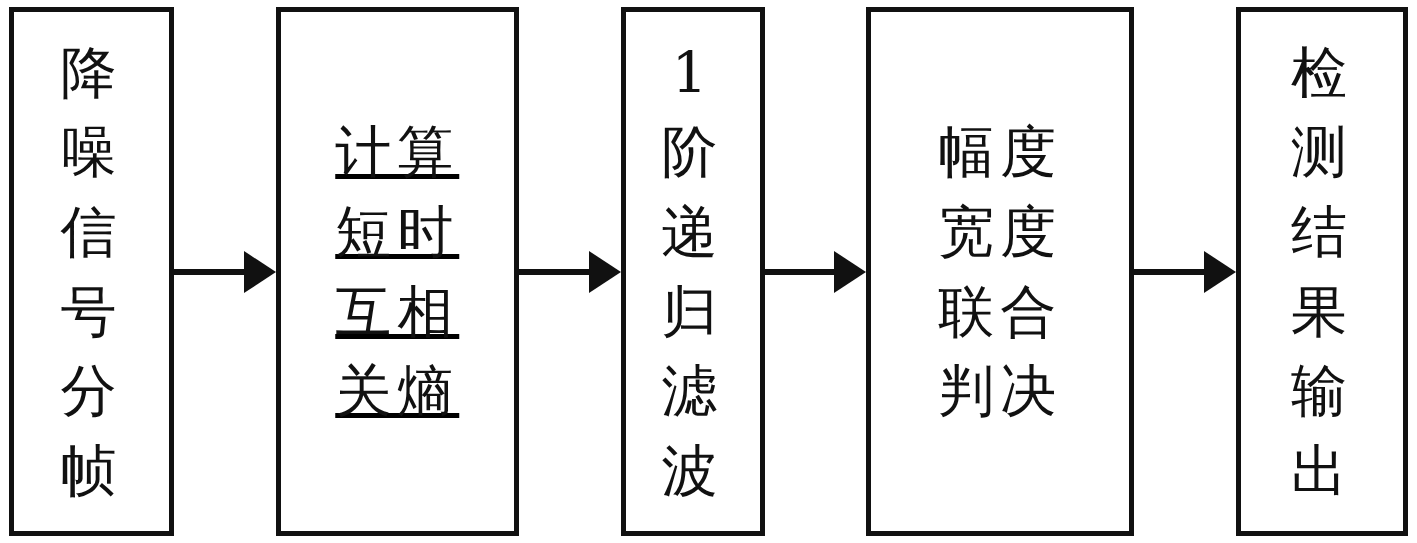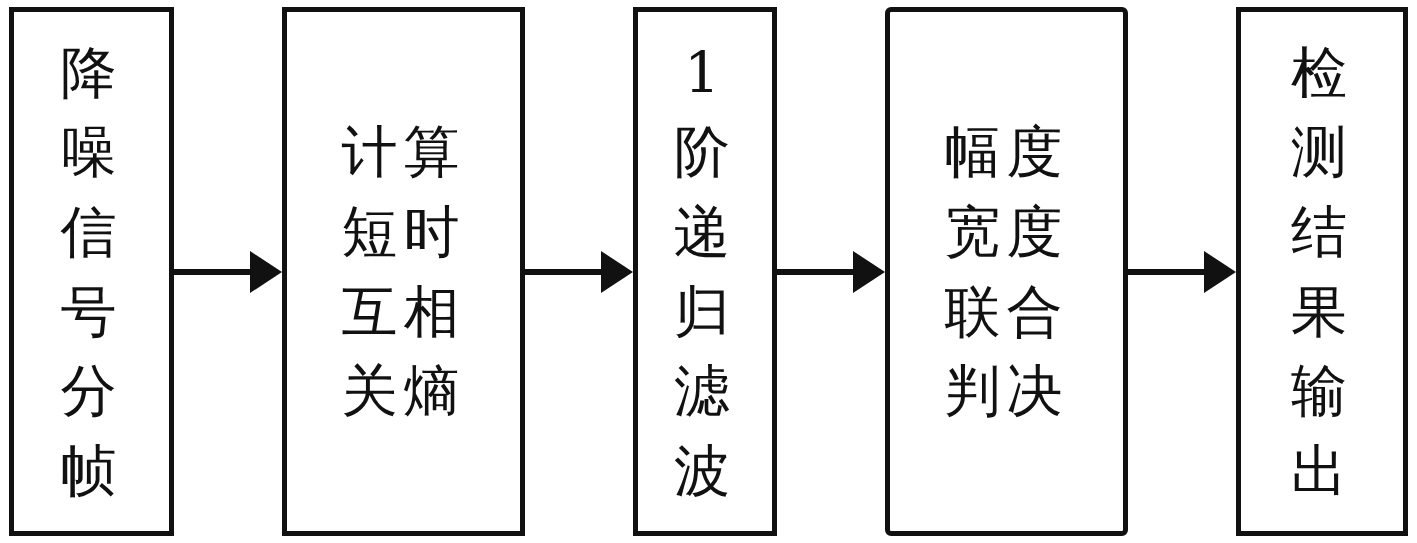--- a/index.html
+++ b/index.html
@@ -29,23 +29,23 @@
   }
   .flow-box .box-text {
     white-space: pre-line;
     text-align: center;
     font-size: 56px;
     line-height: 1.42;
     color: #111111;
     letter-spacing: 6px;
   }
   .w1 { width: 165px; }
-  .w2 { width: 243px; }
+  .w2 { width: 243px; text-decoration: underline; }
   .w3 { width: 144px; }
-  .w4 { width: 243px; border-radius: 6px; }
+  .w4 { width: 268px; }
   .w5 { width: 172px; }
   .arrow {
     flex: 1 1 auto;
     display: flex;
     align-items: center;
     min-width: 70px;
   }
   .arrow .shaft {
     flex: 1;
     height: 6px;

